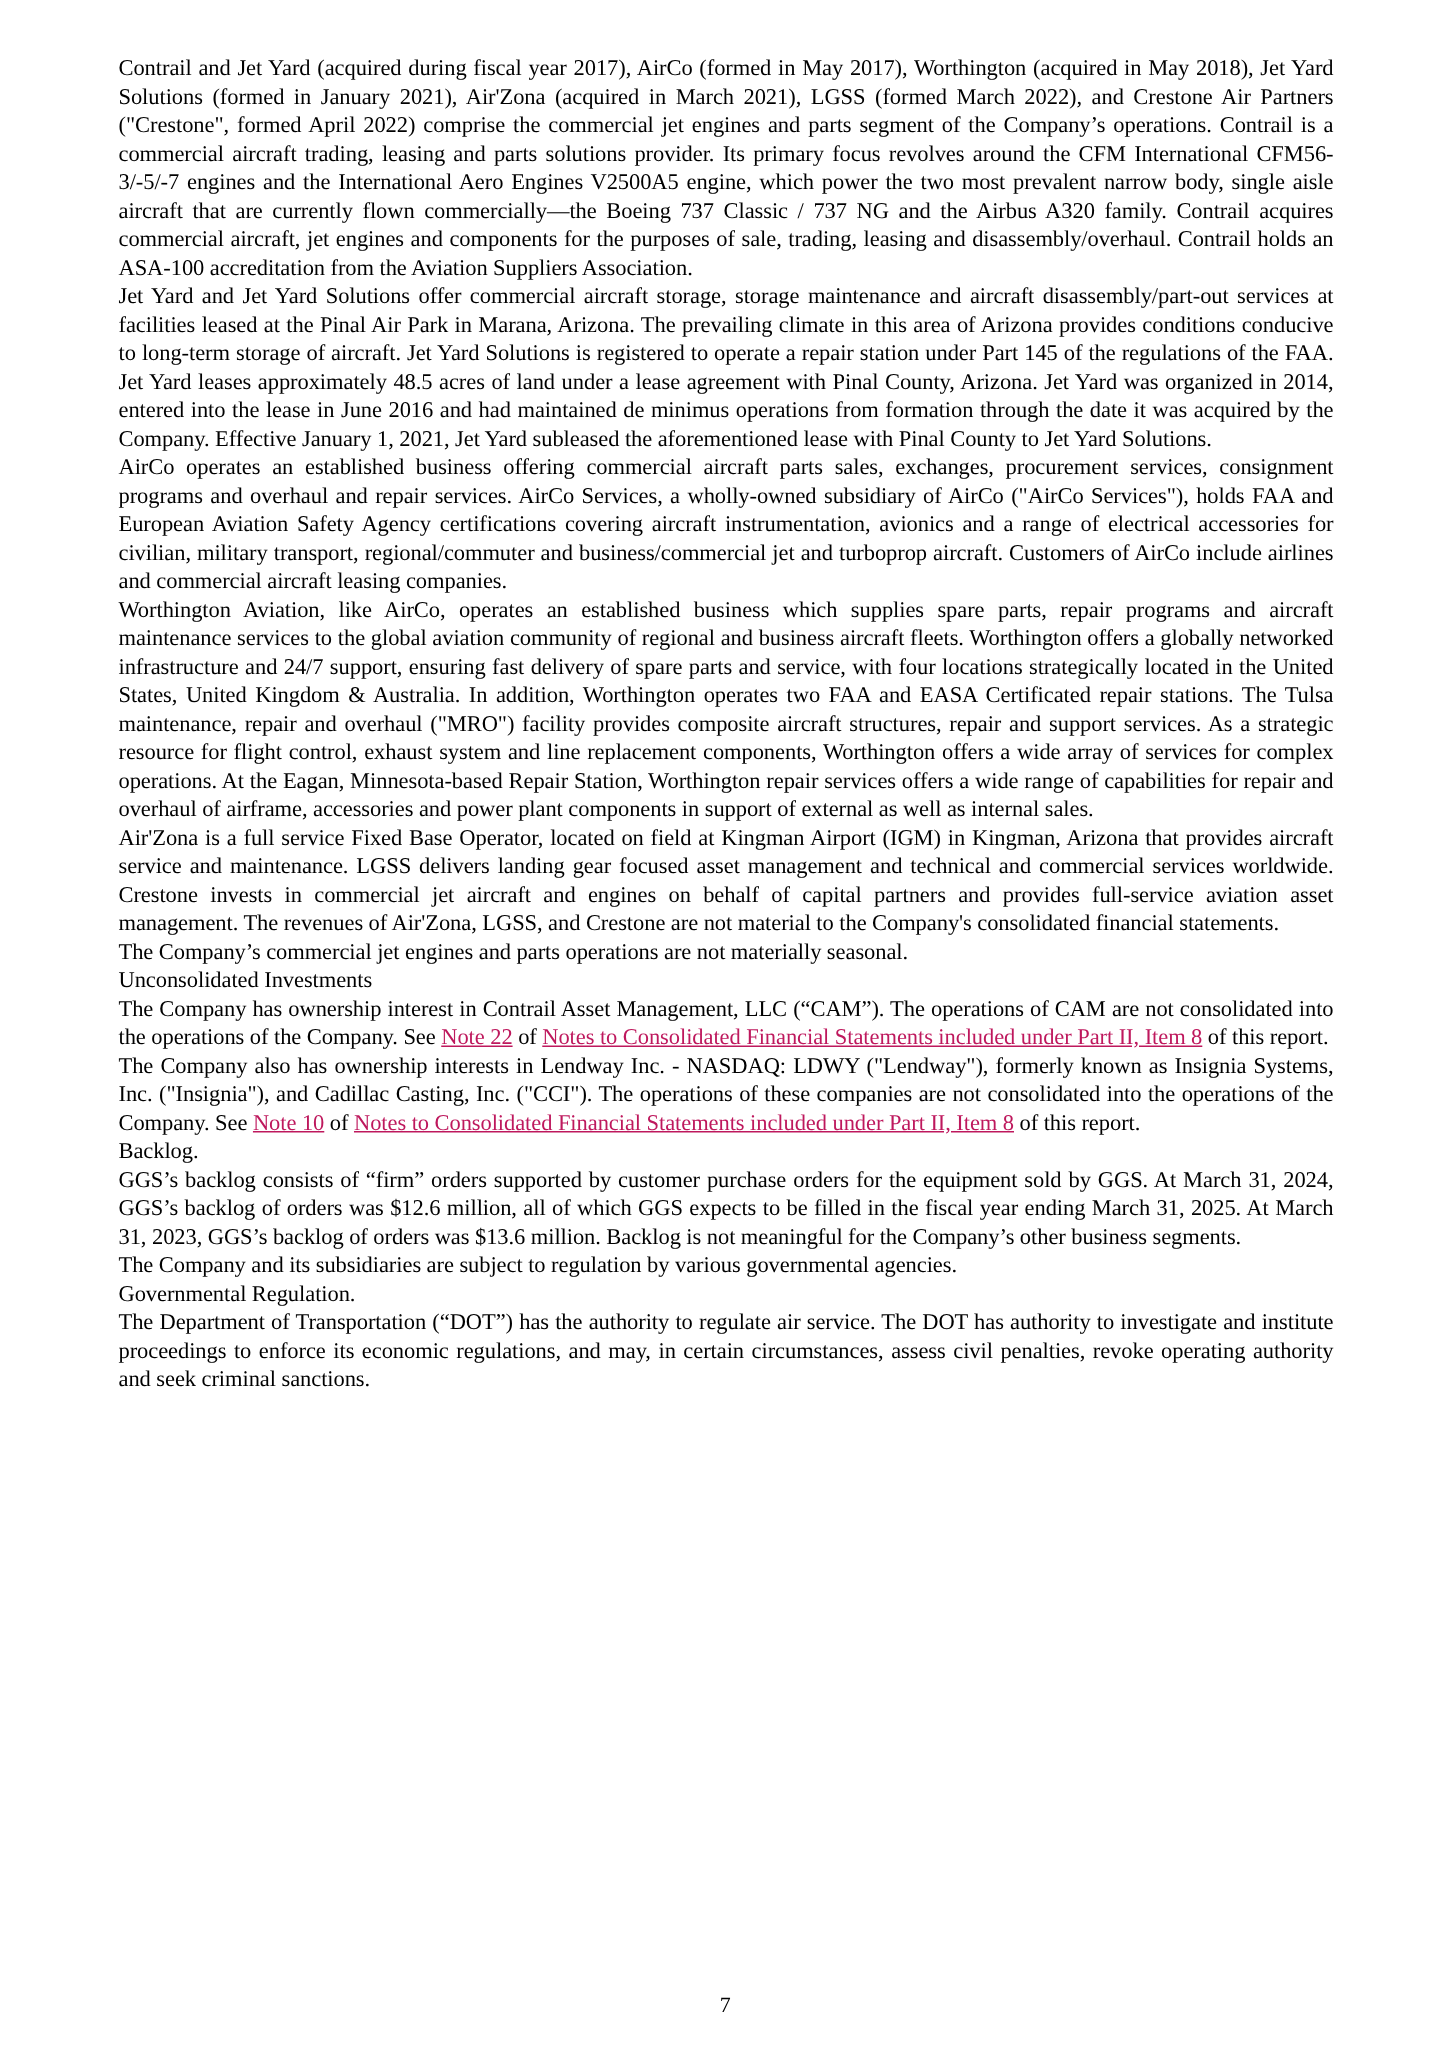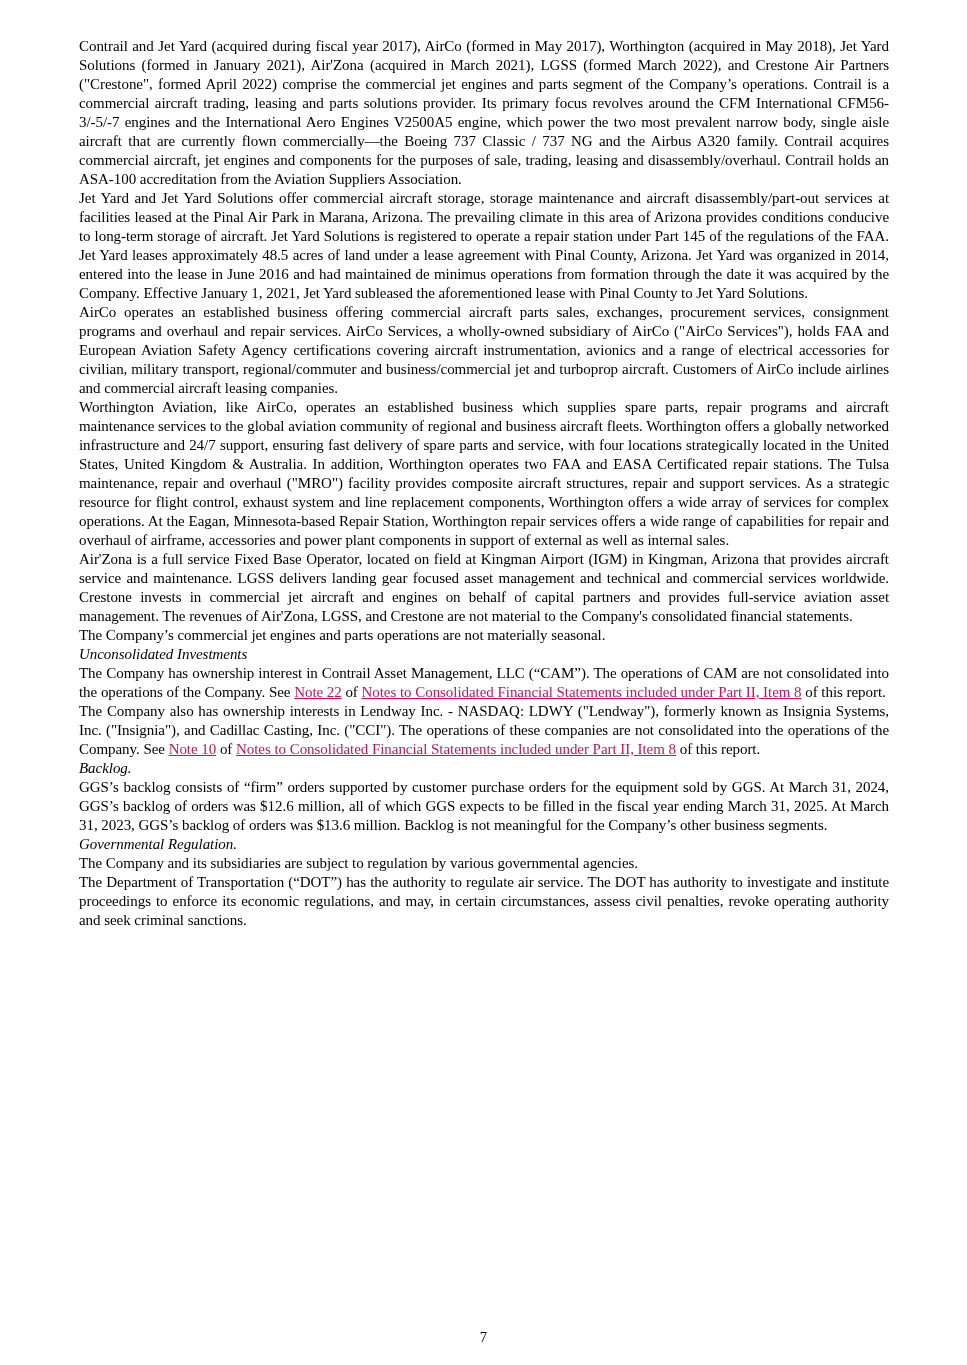--- a/index.html
+++ b/index.html
@@ -23,21 +23,20 @@
     }
     p {
       margin: 0;
       font-size: 15px;
       line-height: 19px;
       text-align: justify;
       letter-spacing: -0.05px;
     }
     .gap { margin-top: 0; }
     .heading {
-      font-style: italic;
     }
     a.link {
       color: #be185d;
       text-decoration: underline;
     }
     .page-number {
       position: absolute;
       top: 1328px;
       left: 0;
       width: 967px;
@@ -66,21 +65,21 @@
   <p class="gap heading">Unconsolidated Investments</p>
 
   <p class="gap"><span>The Company has ownership interest in Contrail Asset Management, LLC (“CAM”). The operations of CAM are not consolidated into the operations of the Company. See </span><a class="link" href="#">Note 22</a><span> of </span><a class="link" href="#">Notes to Consolidated Financial Statements included under Part II, Item 8</a><span> of this report.</span></p>
 
   <p class="gap"><span>The Company also has ownership interests in Lendway Inc. - NASDAQ: LDWY ("Lendway"), formerly known as Insignia Systems, Inc. ("Insignia"), and Cadillac Casting, Inc. ("CCI"). The operations of these companies are not consolidated into the operations of the Company. See </span><a class="link" href="#">Note 10</a><span> of </span><a class="link" href="#">Notes to Consolidated Financial Statements included under Part II, Item 8</a><span> of this report.</span></p>
 
   <p class="gap heading">Backlog.</p>
 
   <p class="gap">GGS’s backlog consists of “firm” orders supported by customer purchase orders for the equipment sold by GGS. At March 31, 2024, GGS’s backlog of orders was $12.6 million, all of which GGS expects to be filled in the fiscal year ending March 31, 2025. At March 31, 2023, GGS’s backlog of orders was $13.6 million. Backlog is not meaningful for the Company’s other business segments.</p>
 
+  <p class="gap">The Company and its subsidiaries are subject to regulation by various governmental agencies.</p>
+
   <p class="gap heading">Governmental Regulation.</p>
-
-  <p class="gap">The Company and its subsidiaries are subject to regulation by various governmental agencies.</p>
 
   <p class="gap">The Department of Transportation (“DOT”) has the authority to regulate air service. The DOT has authority to investigate and institute proceedings to enforce its economic regulations, and may, in certain circumstances, assess civil penalties, revoke operating authority and seek criminal sanctions.</p>
 
 </div>
 
 <div class="page-number">7</div>
 
 </body></html>

